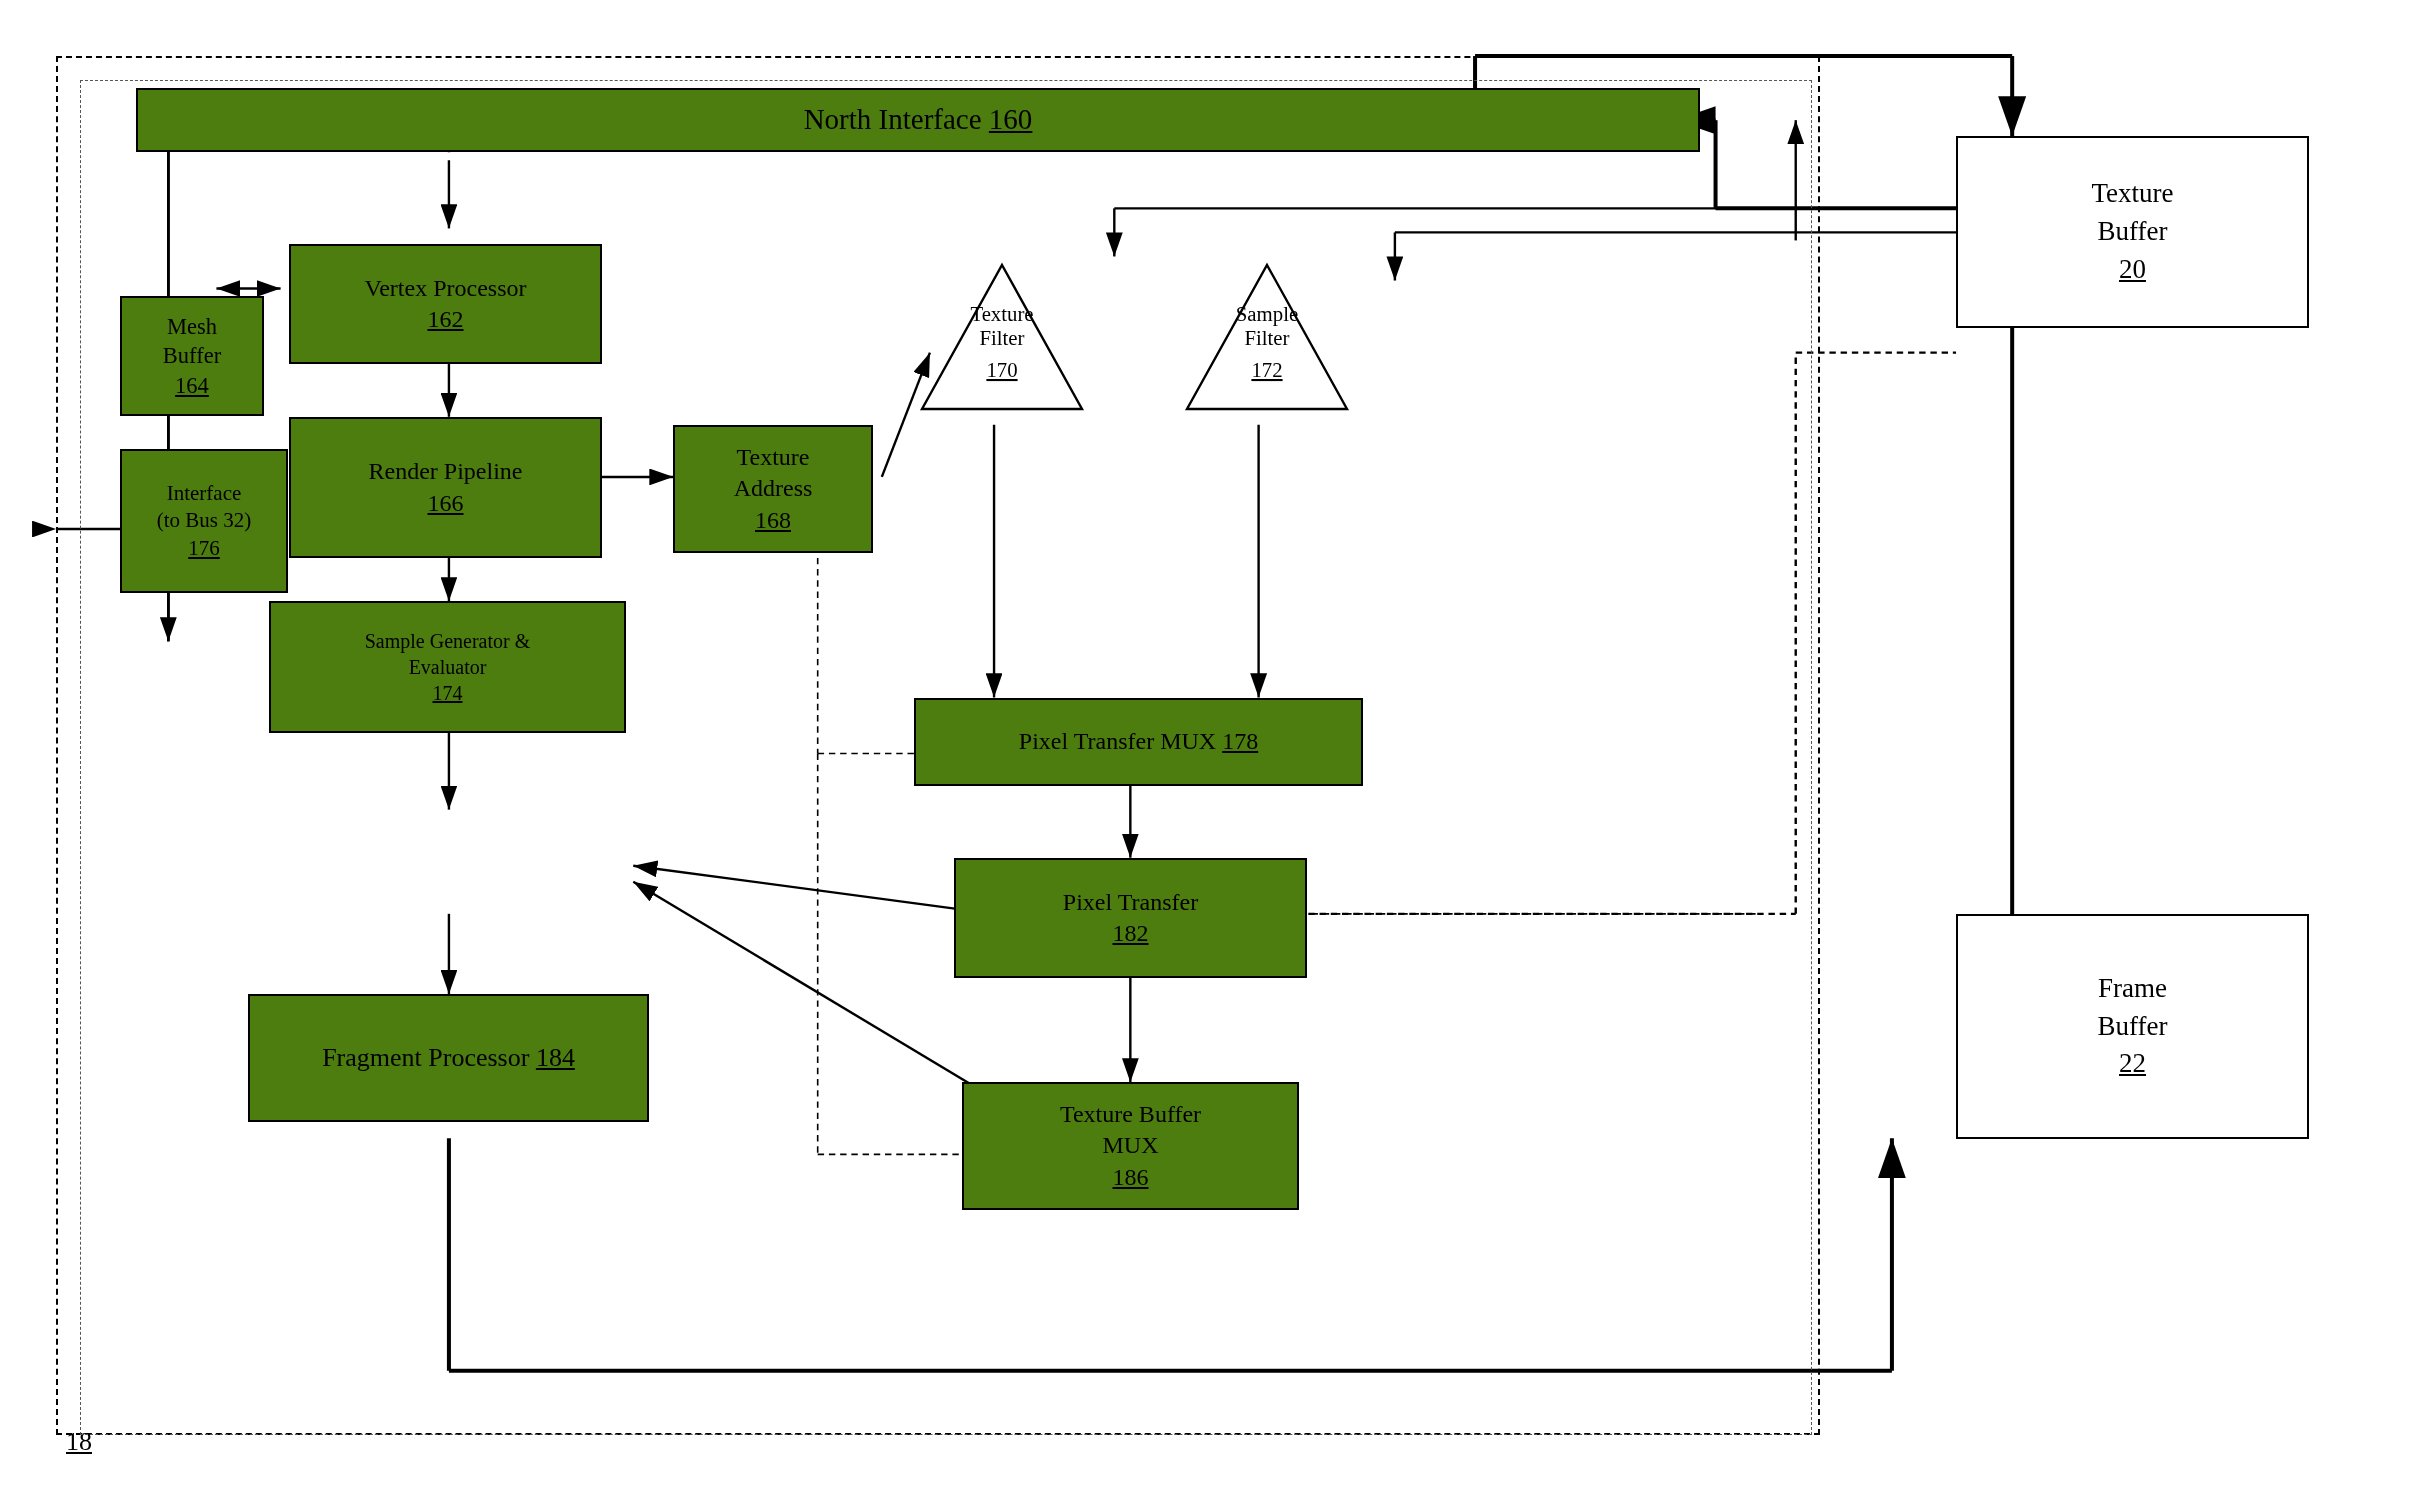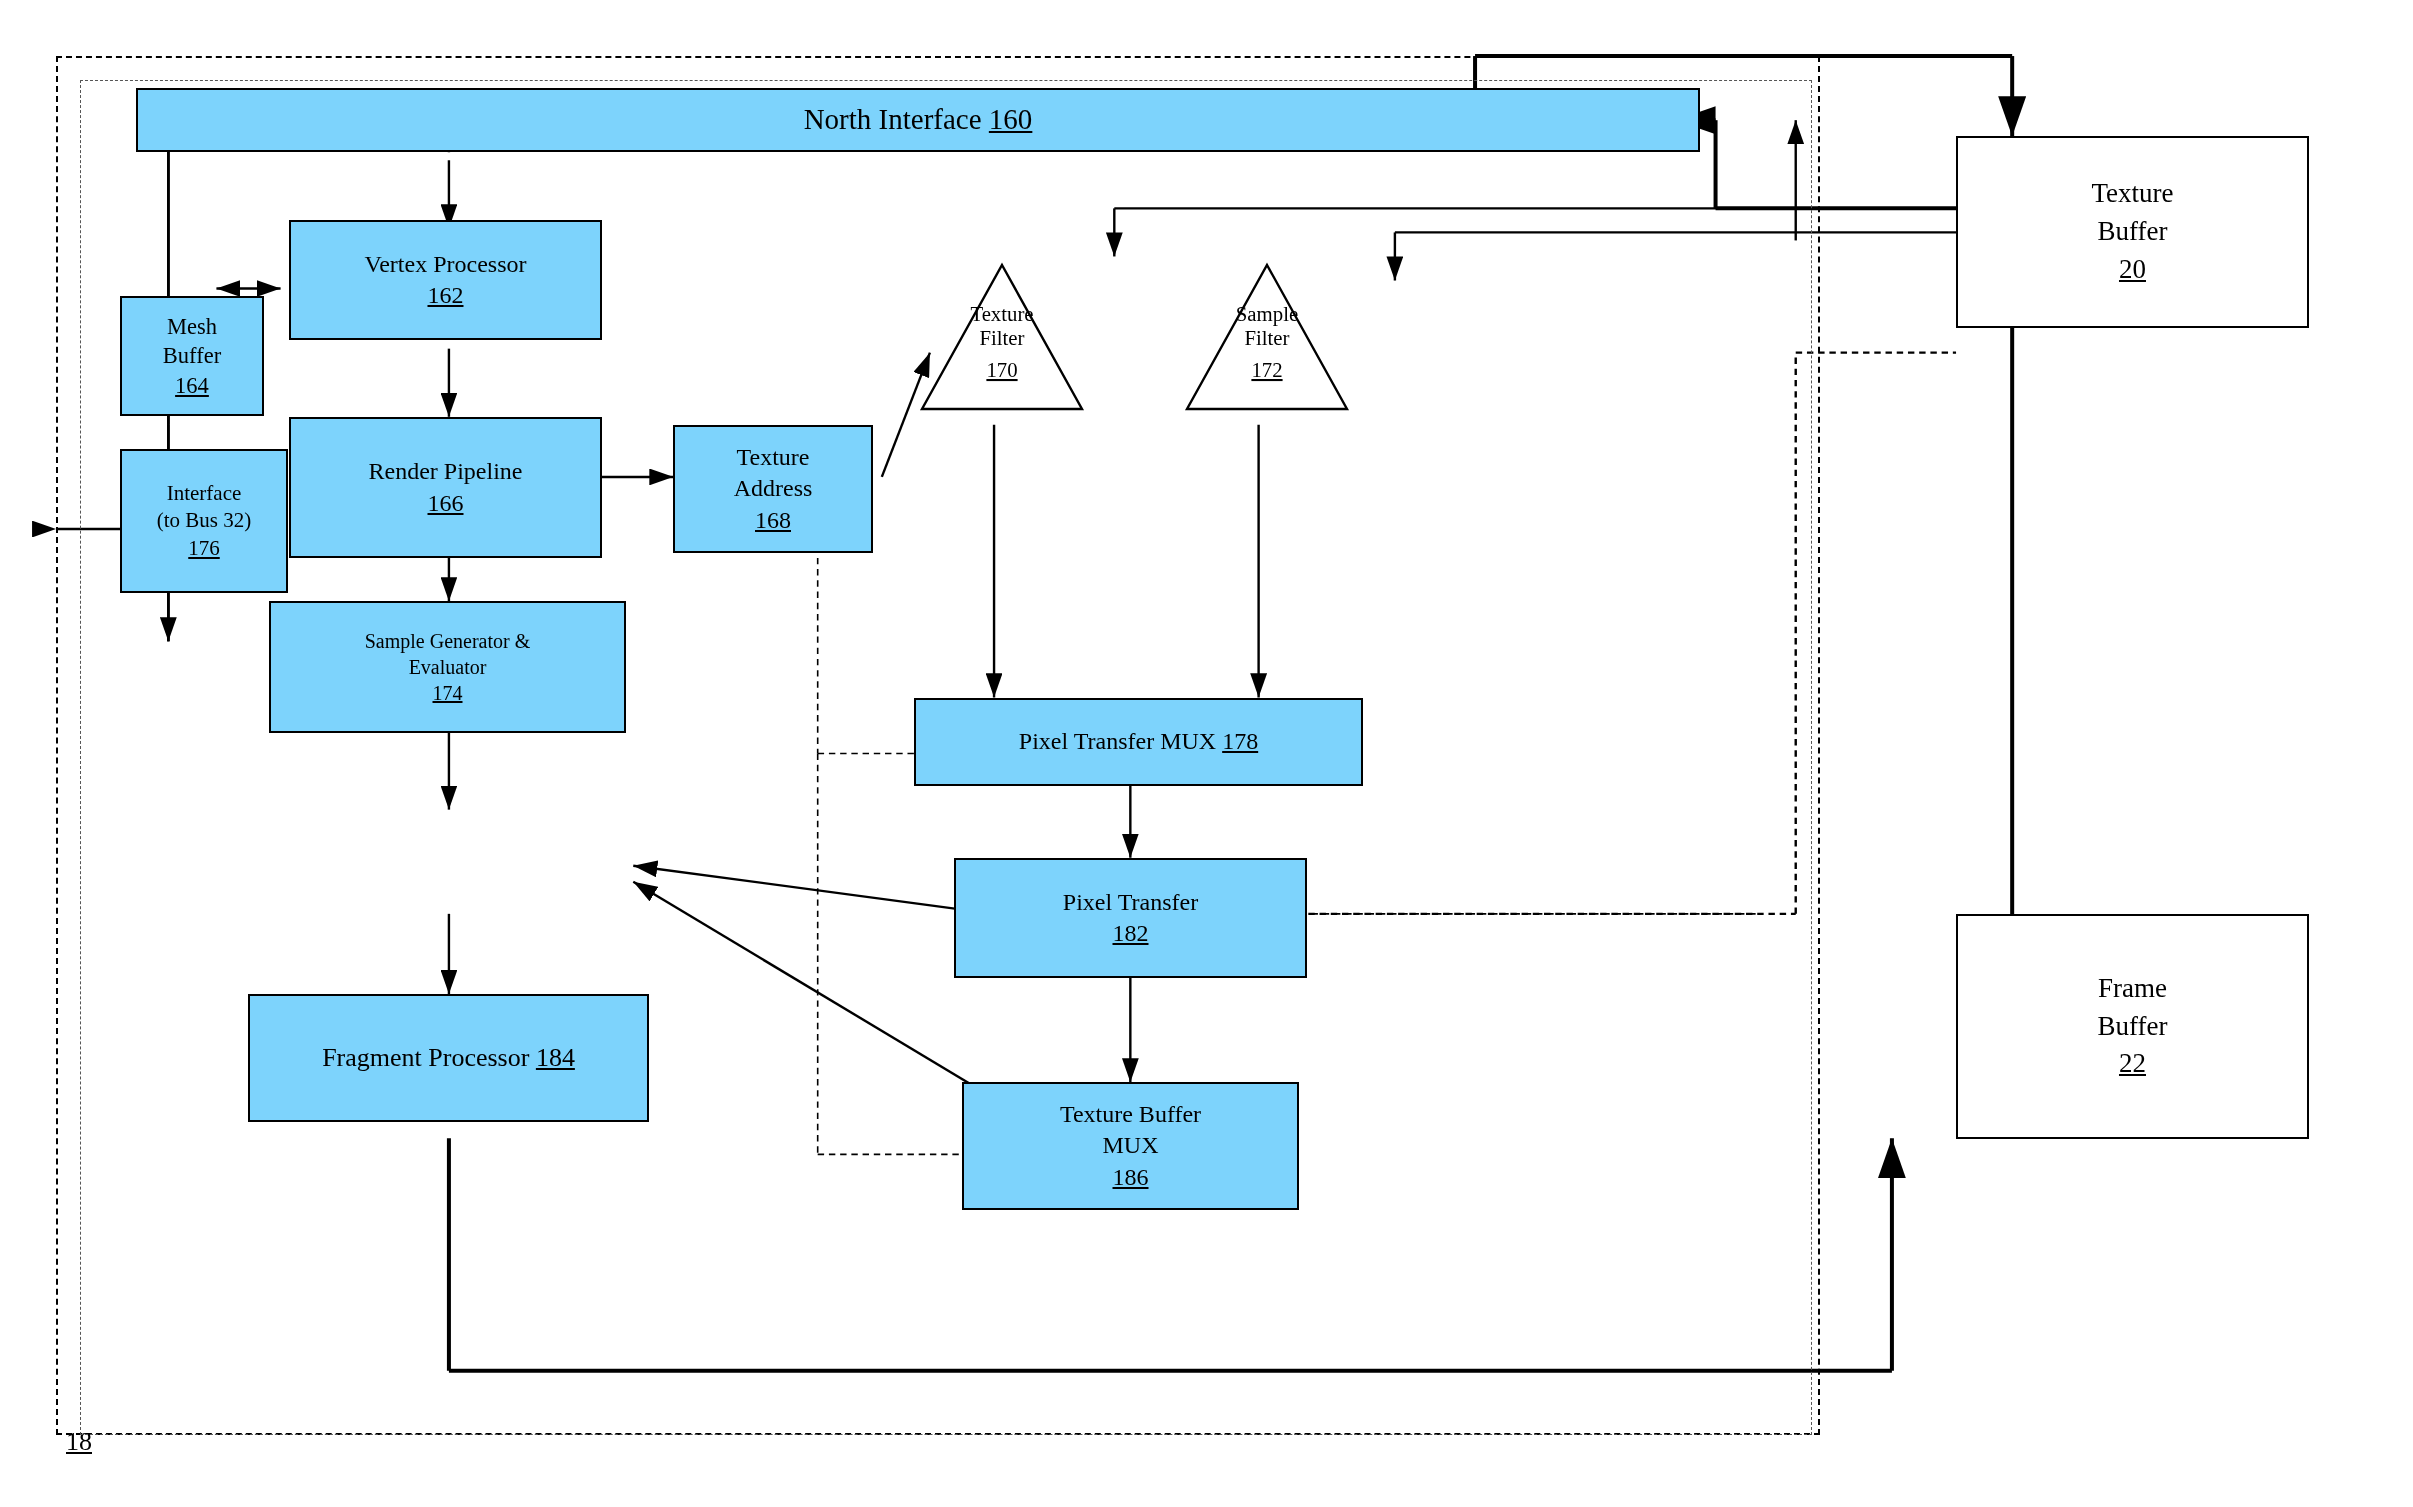--- a/index.html
+++ b/index.html
@@ -49,21 +49,21 @@
       display: flex;
       align-items: center;
       justify-content: center;
       background: #fff;
     }
 
     
     .block {
       position: absolute;
       border: 2.4px solid #000;
-      background: #7dd3fc;
+      background: #4d7c0f;
       display: flex;
       flex-direction: column;
       align-items: center;
       justify-content: center;
       text-align: center;
       font-size: 24px;
       line-height: 1.3;
     }
 
     
@@ -210,21 +210,21 @@
   </svg>
 
   <div class="block north-interface" style="top:56px; left:104px; width:1564px; height:64px; font-size:29px;">
     <span>North Interface <u>160</u></span>
   </div>
 
   <div class="block" style="top:216px; left:88px; width:144px; height:120px; font-size:22.5px;margin-top:48px;">
     <span>Mesh<br>Buffer<br><u>164</u></span>
   </div>
 
-  <div class="block" style="top:188px; left:257px; width:313px; height:120px; font-size:24px;">
+  <div class="block" style="top:212px; left:257px; width:313px; height:120px; font-size:24px;">
     <span>Vertex Processor<br><u>162</u></span>
   </div>
 
   <div class="block" style="top:385px; left:257px; width:313px; height:141px; font-size:24px;">
     <span>Render Pipeline<br><u>166</u></span>
   </div>
 
   <div class="block" style="top:393px; left:641px; width:200px; height:128px; font-size:24px;">
     <span>Texture<br>Address<br><u>168</u></span>
   </div>

